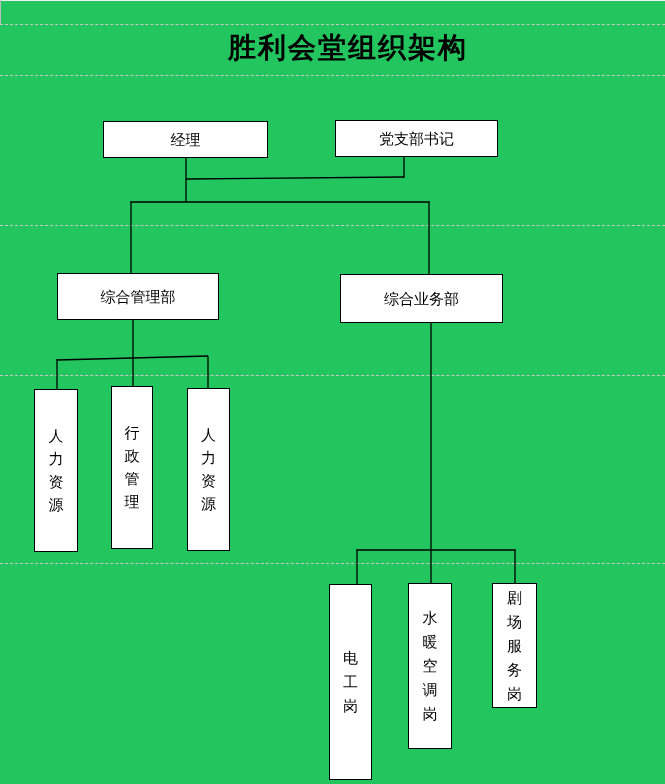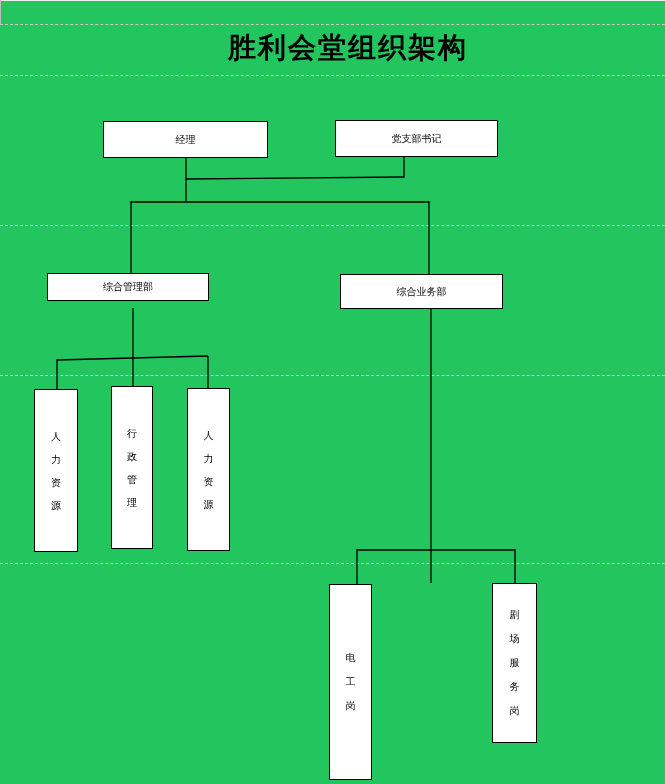--- a/index.html
+++ b/index.html
@@ -25,21 +25,21 @@
     letter-spacing:2px;white-space:nowrap;
   }
   .connectors{position:absolute;left:0;top:0;}
   .connectors line{stroke:#000;stroke-width:1.3;}
   .node{
     position:absolute;box-sizing:border-box;
     border:1.5px solid #000;background:#fff;
     display:flex;align-items:center;justify-content:center;
   }
   .node .label{
-    font-size:10px;line-height:18px;text-align:center;white-space:nowrap;
+    font-size:15px;line-height:18px;text-align:center;white-space:nowrap;
   }
   .node-v .label{
     width:17px;white-space:normal;word-break:break-all;
     text-align:center;
   }
   .lh23 .label{line-height:23px;}
   .lh24 .label{line-height:24px;}
 </style>
 </head>
 <body>
@@ -73,37 +73,40 @@
     <line x1="515" y1="549" x2="515" y2="583"></line>
   </svg>
 
   <div class="node" style="left:103px;top:121px;width:165px;height:37px">
     <span class="label">经理</span>
   </div>
   <div class="node" style="left:335px;top:120px;width:163px;height:37px">
     <span class="label">党支部书记</span>
   </div>
 
-  <div class="node" style="left:47px;top:273px;width:162px;height:28px">
+  <div class="node" style="left:57px;top:273px;width:162px;height:47px">
     <span class="label">综合管理部</span>
   </div>
-  <div class="node" style="left:340px;top:274px;width:163px;height:35px">
+  <div class="node" style="left:340px;top:274px;width:163px;height:49px">
     <span class="label">综合业务部</span>
   </div>
 
   <div class="node node-v lh23" style="left:34px;top:389px;width:44px;height:163px">
     <span class="label">人力资源</span>
   </div>
   <div class="node node-v lh23" style="left:111px;top:386px;width:42px;height:163px">
     <span class="label">行政管理</span>
   </div>
   <div class="node node-v lh23" style="left:187px;top:388px;width:43px;height:163px">
     <span class="label">人力资源</span>
   </div>
 
   <div class="node node-v lh24" style="left:329px;top:584px;width:43px;height:196px">
     <span class="label">电工岗</span>
   </div>
-  <div class="node node-v lh24" style="left:492px;top:583px;width:45px;height:160px">
+  <div class="node node-v lh24" style="left:408px;top:583px;width:44px;height:166px">
+    <span class="label">水暖空调岗</span>
+  </div>
+  <div class="node node-v lh24" style="left:492px;top:583px;width:45px;height:125px">
     <span class="label">剧场服务岗</span>
   </div>
 
 </div>
 
 </body></html>

